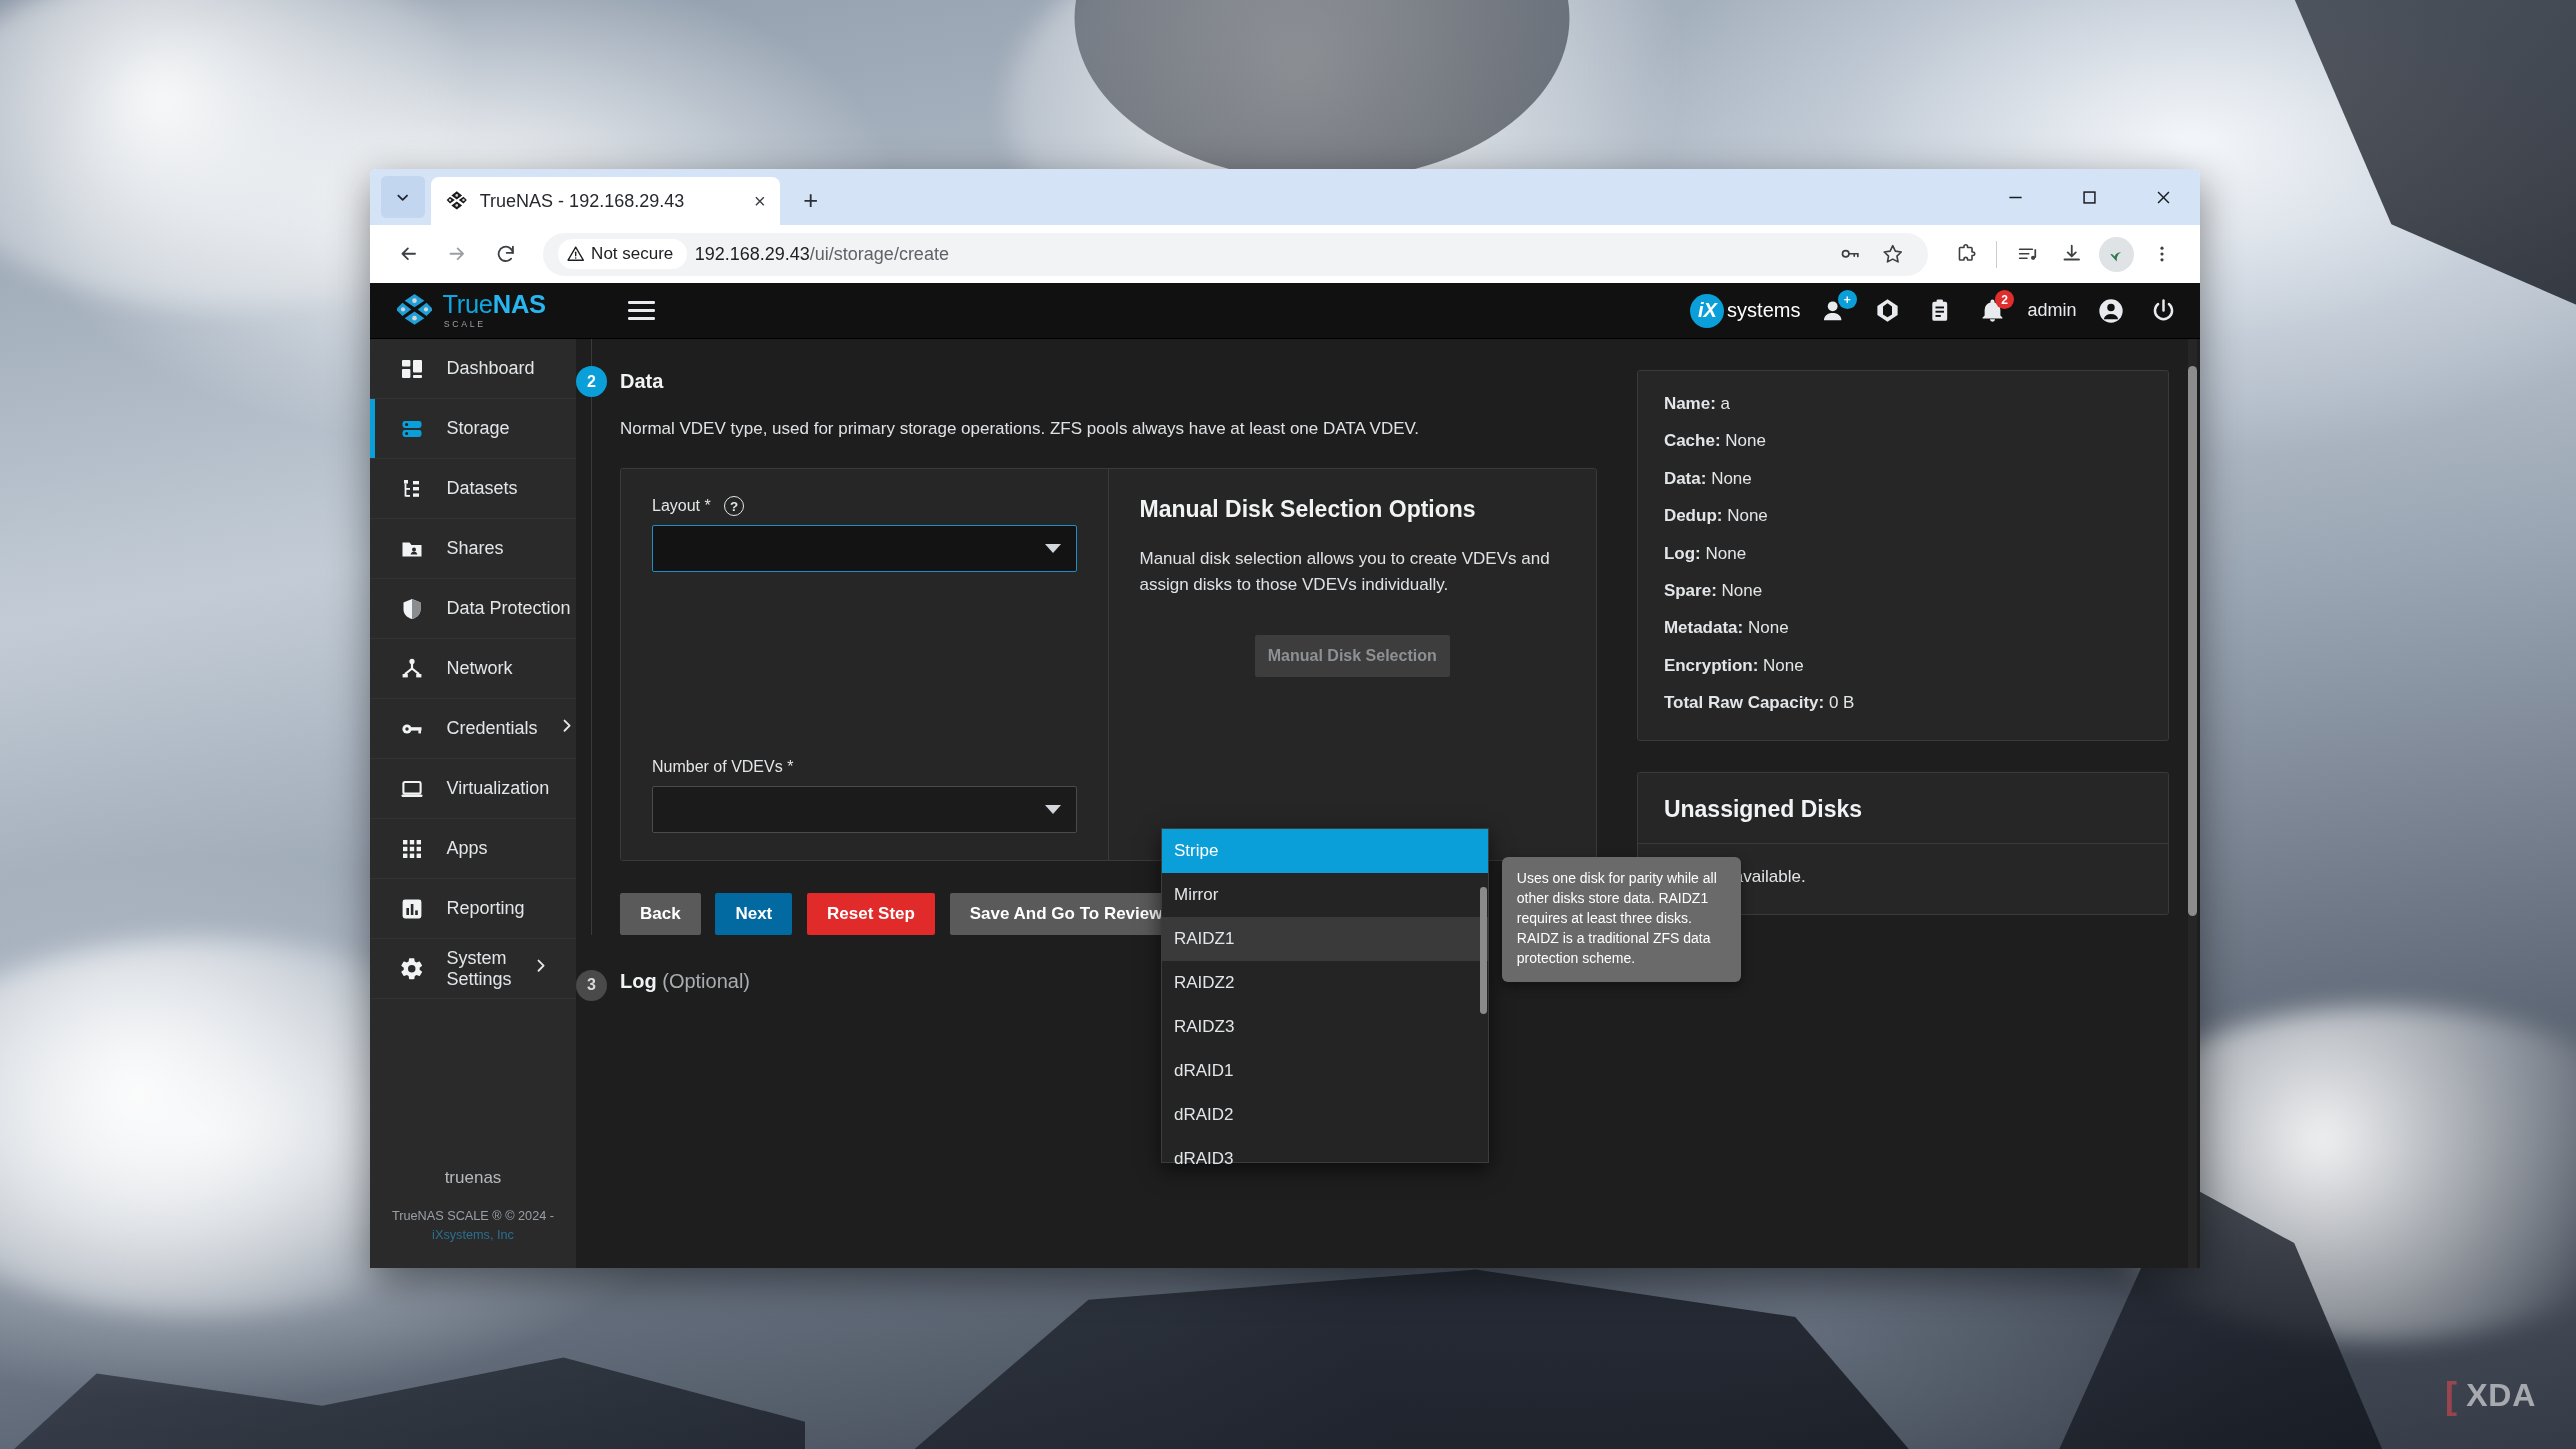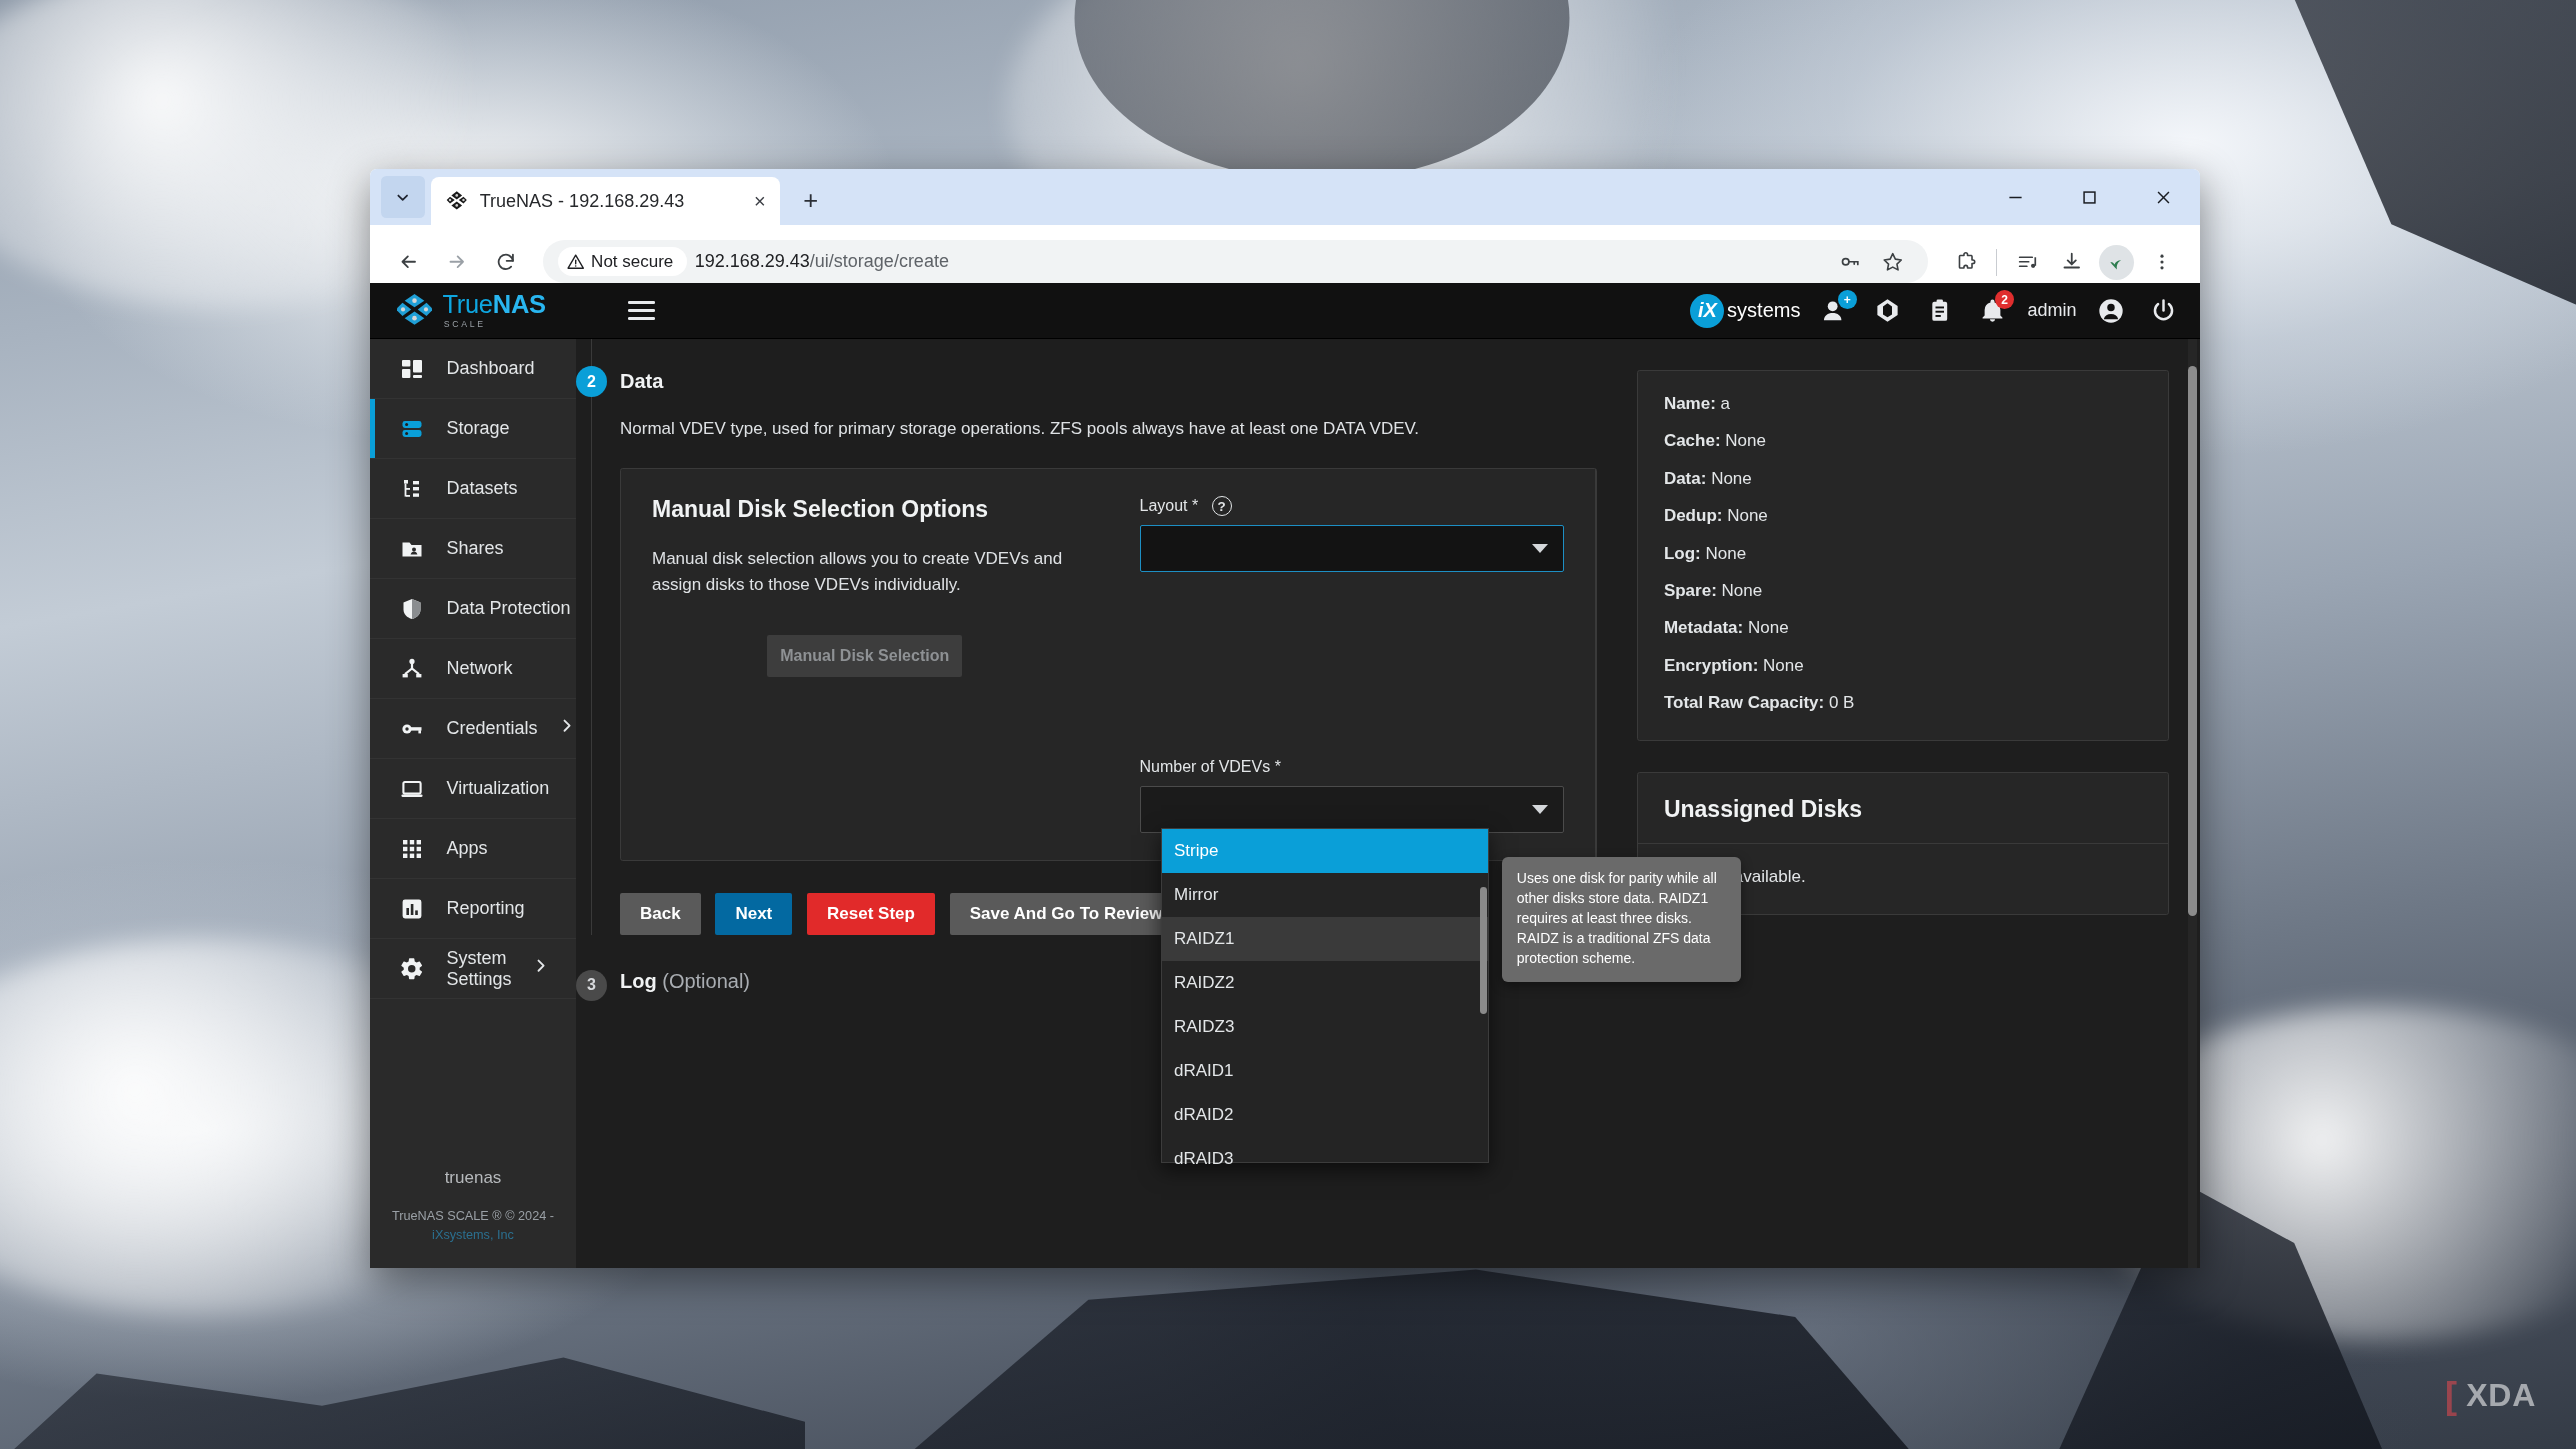--- a/index.html
+++ b/index.html
@@ -100,21 +100,21 @@
   .win-ctrl {
     width: 74px; height: 56px;
     display: flex; align-items: center; justify-content: center;
     color: #1a1d22;
   }
 
   
   #browser-toolbar {
     height: 58px;
     background: #ffffff;
-    display: flex; align-items: flex-end;
+    display: flex; align-items: center;
     padding: 0 17.4px;
     gap: 6.7px;
     flex: none;
   }
   .nav-btn {
     width: 42px; height: 42px;
     display: flex; align-items: center; justify-content: center;
     color: #3c4043;
   }
   #omnibox {
@@ -839,45 +839,45 @@
         <div id="wizard-col">
           <div class="step-block">
             <div class="vline"></div>
             <div class="step-head">
               <span class="step-badge active">2</span>
               <span class="step-title">Data</span>
             </div>
             <div class="step-desc">Normal VDEV type, used for primary storage operations. ZFS pools always have at least one DATA VDEV.</div>
 
             <div id="vdev-card">
-              <div id="vdev-right">
-                <div class="manual-heading">Manual Disk Selection Options</div>
-                <div class="manual-desc">Manual disk selection allows you to create VDEVs and assign disks to those VDEVs individually.</div>
-                <div id="manual-disk-btn">Manual Disk Selection</div>
-              </div>
-
               <div id="vdev-left">
                 <div class="field-label">
                   <span>Layout *</span>
                   <span class="help-icon">?</span>
                 </div>
                 <div class="select-box focused">
                   <span class="select-value"></span>
                   <span class="select-caret"></span>
                 </div>
 
                 <div style="height:186px"></div>
 
                 <div class="field-label">
                   <span>Number of VDEVs *</span>
                 </div>
                 <div class="select-box">
                   <span class="select-value"></span>
                   <span class="select-caret"></span>
                 </div>
+              </div>
+
+              <div id="vdev-right">
+                <div class="manual-heading">Manual Disk Selection Options</div>
+                <div class="manual-desc">Manual disk selection allows you to create VDEVs and assign disks to those VDEVs individually.</div>
+                <div id="manual-disk-btn">Manual Disk Selection</div>
               </div>
             </div>
 
             <div id="action-row">
               <div class="act-btn grey">Back</div>
               <div class="act-btn blue">Next</div>
               <div class="act-btn red">Reset Step</div>
               <div class="act-btn grey">Save And Go To Review</div>
             </div>
           </div>

